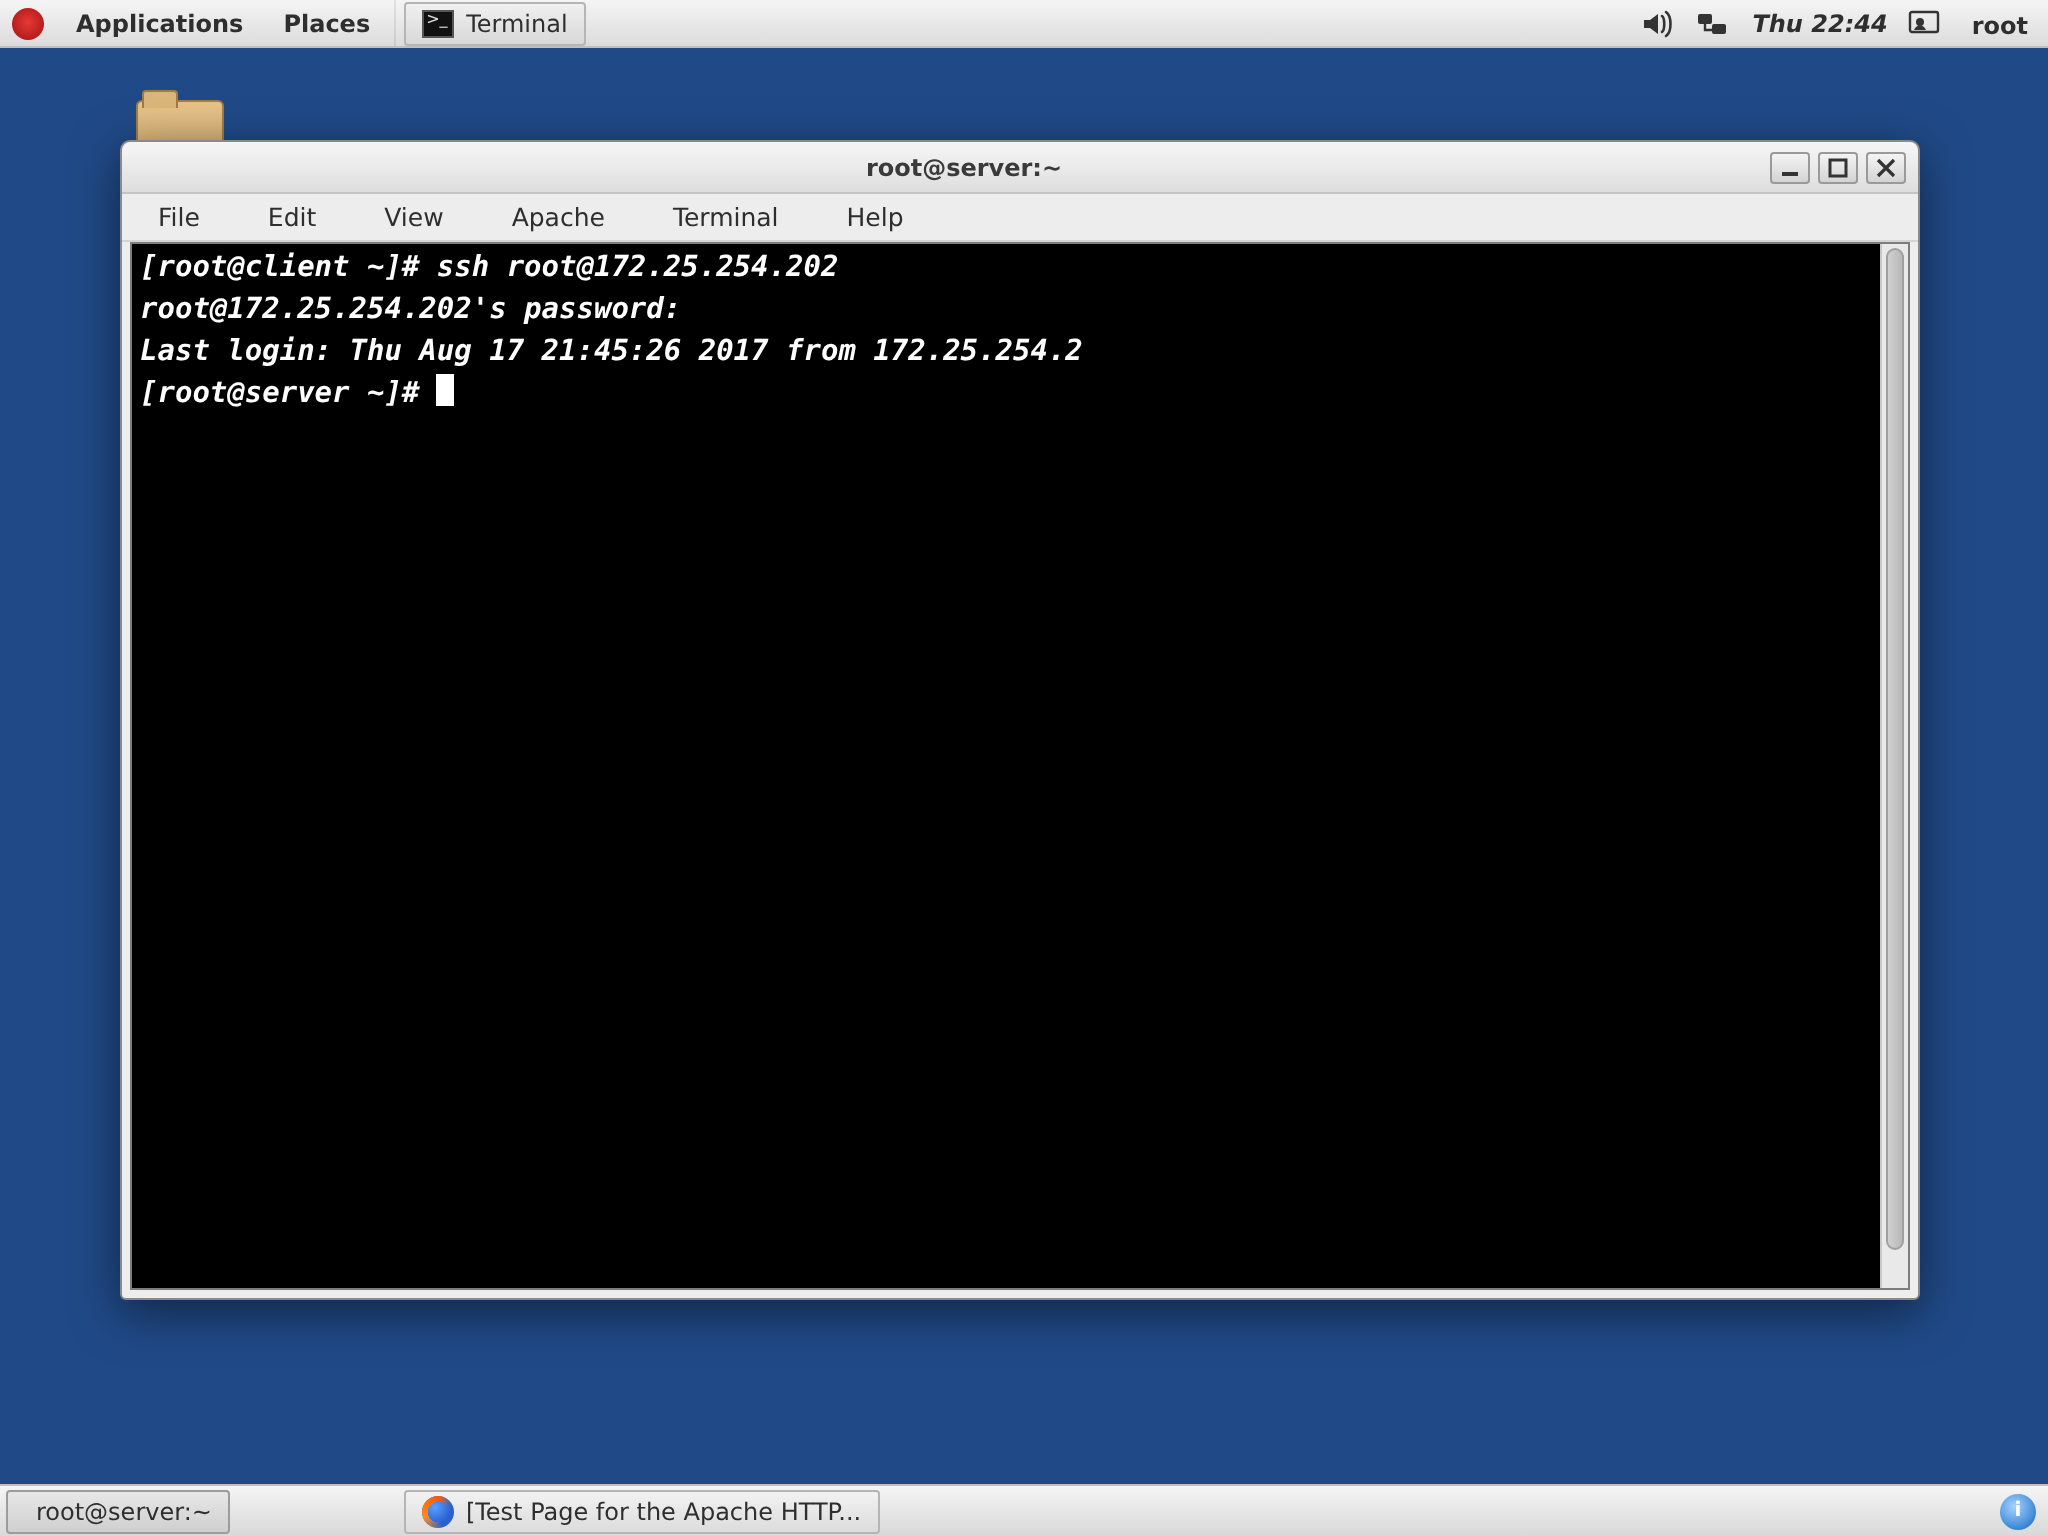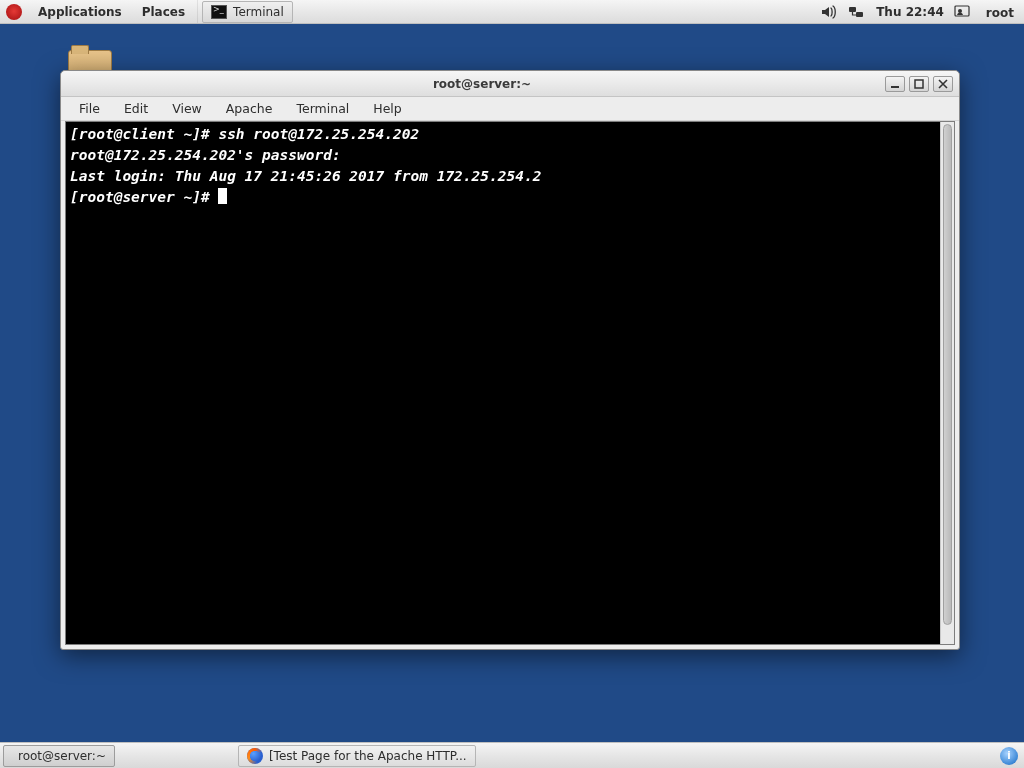--- a/index.html
+++ b/index.html
@@ -27,21 +27,21 @@
     border: 1px solid #b5b5b5; border-radius: 2px; font-size: 12px;
   }
   .top-panel .term-mini-icon {
     width: 16px; height: 14px; background: #111; border: 1px solid #555; position: relative;
   }
   .top-panel .term-mini-icon::after {
     content: ">_"; color: #ddd; font-size: 8px; position: absolute; top: -1px; left: 1px;
   }
   .top-panel .spacer { flex: 1; }
   .top-panel .tray-icon { width: 18px; height: 18px; margin: 0 5px; display: flex; align-items: center; justify-content: center; }
-  .top-panel .tray-text { padding: 0 6px; font-weight: bold; }
+  .top-panel .tray-text { padding: 0 6px; font-weight: bold; font-style: italic; }
   .top-panel .user-chip { display: flex; align-items: flex-end; gap: 16px; padding: 0 10px 0 4px; font-weight: bold; }
 
   
   .desktop-folder {
     position: absolute; top: 50px; left: 68px; width: 44px; height: 36px;
     background: linear-gradient(to bottom, #e8c48b, #caa567);
     border-radius: 3px; border: 1px solid #a07c45;
   }
   .desktop-folder::before {
     content: ""; position: absolute; top: -6px; left: 2px; width: 16px; height: 8px;
@@ -61,21 +61,21 @@
     display: flex; align-items: center; font-size: 12px; color: #3a3a3a;
   }
   .titlebar .title { flex: 1; text-align: center; font-weight: bold; }
   .titlebar .win-btns { display: flex; gap: 4px; padding: 0 6px; }
   .titlebar .win-btn {
     width: 20px; height: 16px; border: 1px solid #9a9a9a; border-radius: 2px;
     background: linear-gradient(to bottom, #f4f4f4, #d4d4d4);
     display: flex; align-items: center; justify-content: center; font-size: 10px; color: #333;
   }
   .menubar {
-    height: 24px; display: flex; align-items: center; gap: 4px; padding: 0 8px;
+    height: 24px; display: flex; align-items: center; gap: 14px; padding: 0 8px;
     font-size: 12.5px; color: #2e2e2e; background: #ededed; border-bottom: 1px solid #d5d5d5;
   }
   .menubar .m-item { padding: 2px 10px; cursor: pointer; }
   .term-area {
     flex: 1; margin: 0 4px 4px 4px; position: relative; background: #000;
     border: 1px solid #7d7d7d;
     font-family: "DejaVu Sans Mono", "Liberation Mono", monospace;
     font-size: 14.5px; color: #fff; overflow: hidden; font-style: italic;
   }
   .term-scroll {
@@ -210,20 +210,20 @@
       </div>
     </div>
   </div>
 </div>
 
 <div class="bottom-panel">
   <div class="task active">
     <span class="term-mini-icon"></span>
     <span>root@server:~</span>
   </div>
-  <div class="task" style="margin-left:120px;">
+  <div class="task" style="margin-left:84px;">
     <span class="ff-icon"></span>
     <span>[Test Page for the Apache HTTP...</span>
   </div>
   <div class="spacer"></div>
   <div class="ws">1 / 4</div>
   <div class="round">i</div>
 </div>
 
 </body></html>

